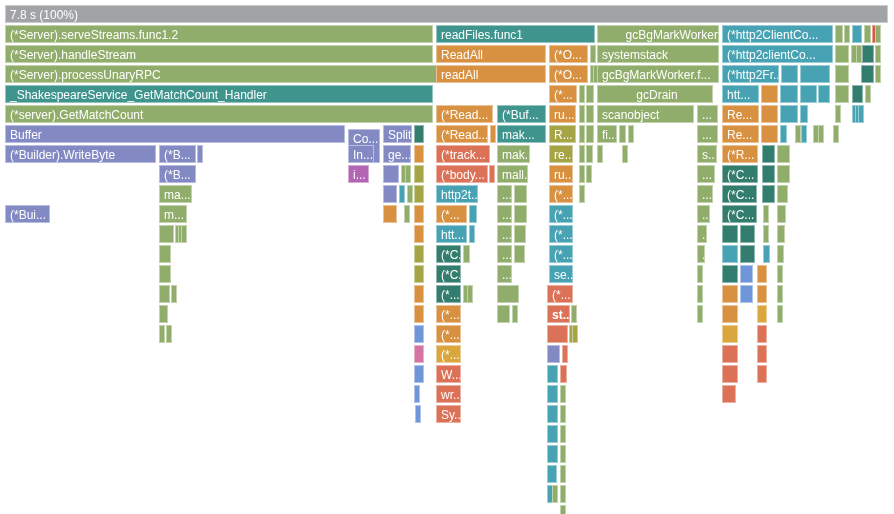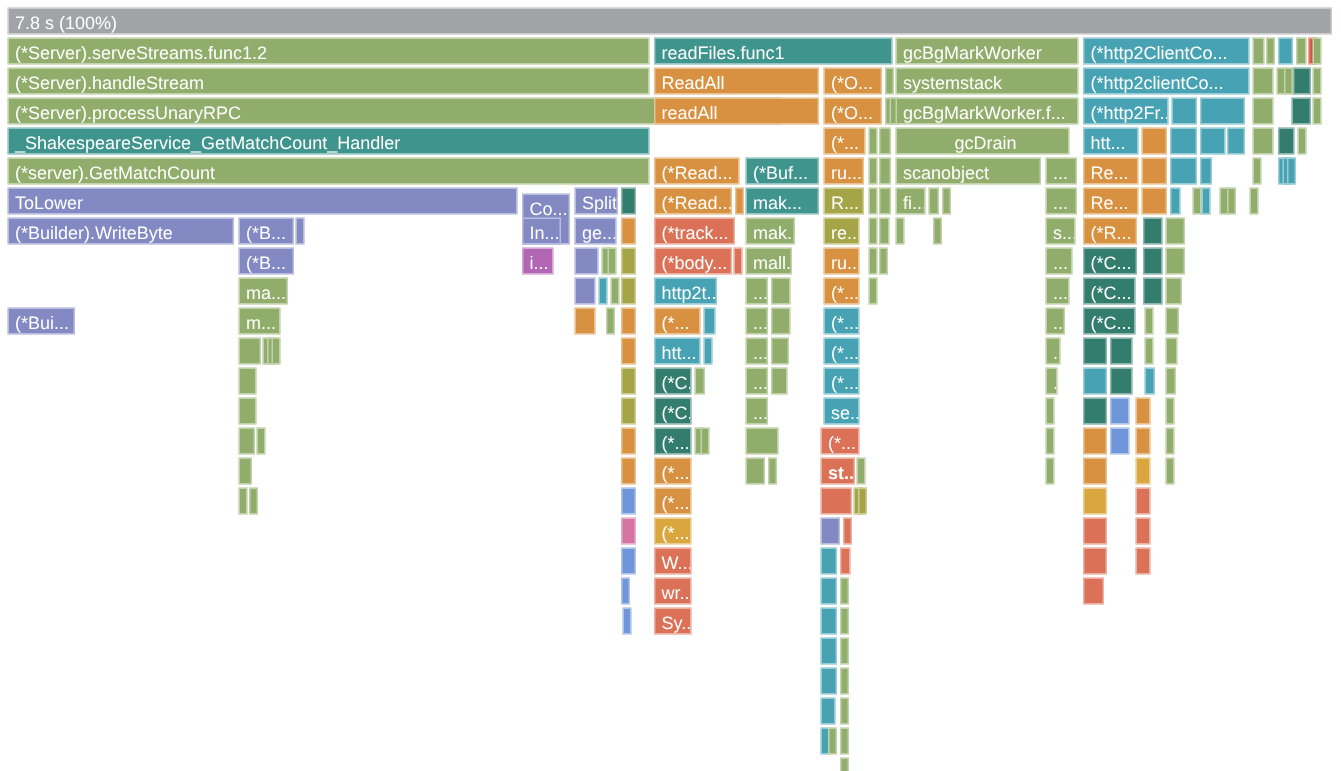--- a/index.html
+++ b/index.html
@@ -24,21 +24,21 @@
     cursor:pointer;
   }
 </style>
 </head>
 <body>
 
 <div class="flamegraph">
     <div class="frame" style="left: 5px; top: 5px; width: 883px; height: 18px; background: rgb(161, 163, 167);">7.8 s (100%)</div>
     <div class="frame" style="left: 5px; top: 25px; width: 428px; height: 18px; background: rgb(145, 173, 107);">(*Server).serveStreams.func1.2</div>
     <div class="frame" style="left: 436px; top: 25px; width: 159px; height: 18px; background: rgb(63, 149, 141);">readFiles.func1</div>
-    <div class="frame" style="left: 597px; top: 25px; width: 122px; height: 18px; background: rgb(145, 173, 107);">gcBgMarkWorker</div>
+    <div class="frame" style="left: 597px; top: 25px; width: 122px; height: 18px; background: rgb(145, 173, 107); text-align: right;">gcBgMarkWorker</div>
     <div class="frame" style="left: 722px; top: 25px; width: 111px; height: 18px; background: rgb(71, 163, 180);">(*http2ClientCo...</div>
     <div class="frame" style="left: 835px; top: 25px; width: 8px; height: 18px; background: rgb(145, 173, 107);"></div>
     <div class="frame" style="left: 844px; top: 25px; width: 6px; height: 18px; background: rgb(145, 173, 107);"></div>
     <div class="frame" style="left: 852px; top: 25px; width: 10px; height: 18px; background: rgb(71, 163, 180);"></div>
     <div class="frame" style="left: 864px; top: 25px; width: 7px; height: 18px; background: rgb(145, 173, 107);"></div>
     <div class="frame" style="left: 872px; top: 25px; width: 2px; height: 18px; background: rgb(217, 87, 68);"></div>
     <div class="frame" style="left: 875px; top: 25px; width: 3px; height: 18px; background: rgb(145, 173, 107);"></div>
     <div class="frame" style="left: 5px; top: 45px; width: 428px; height: 18px; background: rgb(145, 173, 107);">(*Server).handleStream</div>
     <div class="frame" style="left: 436px; top: 45px; width: 110px; height: 18px; background: rgb(216, 145, 64);">ReadAll</div>
     <div class="frame" style="left: 549px; top: 45px; width: 39px; height: 18px; background: rgb(216, 145, 64);">(*O...</div>
@@ -84,21 +84,21 @@
     <div class="frame" style="left: 597px; top: 105px; width: 97px; height: 18px; background: rgb(145, 173, 107);">scanobject</div>
     <div class="frame" style="left: 697px; top: 105px; width: 21px; height: 18px; background: rgb(145, 173, 107);">...</div>
     <div class="frame" style="left: 722px; top: 105px; width: 37px; height: 18px; background: rgb(216, 145, 64);">Re...</div>
     <div class="frame" style="left: 761px; top: 105px; width: 17px; height: 18px; background: rgb(216, 145, 64);"></div>
     <div class="frame" style="left: 780px; top: 105px; width: 18px; height: 18px; background: rgb(71, 163, 180);"></div>
     <div class="frame" style="left: 800px; top: 105px; width: 8px; height: 18px; background: rgb(71, 163, 180);"></div>
     <div class="frame" style="left: 835px; top: 105px; width: 6px; height: 18px; background: rgb(145, 173, 107);"></div>
     <div class="frame" style="left: 852px; top: 105px; width: 2px; height: 18px; background: rgb(71, 163, 180);"></div>
     <div class="frame" style="left: 855px; top: 105px; width: 2px; height: 18px; background: rgb(71, 163, 180);"></div>
     <div class="frame" style="left: 858px; top: 105px; width: 2px; height: 18px; background: rgb(71, 163, 180);"></div>
-    <div class="frame" style="left: 5px; top: 125px; width: 340px; height: 18px; background: rgb(130, 137, 195);">ToLower</div>
+    <div class="frame" style="left: 5px; top: 125px; width: 340px; height: 18px; background: rgb(130, 137, 195);">Buffer</div>
     <div class="frame" style="left: 348px; top: 129px; width: 32px; height: 34px; background: rgb(130, 137, 195);">Co...</div>
     <div class="frame" style="left: 383px; top: 125px; width: 29px; height: 18px; background: rgb(130, 137, 195);">Split</div>
     <div class="frame" style="left: 414px; top: 125px; width: 10px; height: 18px; background: rgb(51, 125, 110);"></div>
     <div class="frame" style="left: 436px; top: 125px; width: 52px; height: 18px; background: rgb(216, 145, 64);">(*Read...</div>
     <div class="frame" style="left: 490px; top: 125px; width: 3px; height: 18px; background: rgb(216, 145, 64);"></div>
     <div class="frame" style="left: 497px; top: 125px; width: 49px; height: 18px; background: rgb(63, 149, 141);">mak...</div>
     <div class="frame" style="left: 549px; top: 125px; width: 27px; height: 18px; background: rgb(165, 165, 71);">R...</div>
     <div class="frame" style="left: 579px; top: 125px; width: 5px; height: 18px; background: rgb(145, 173, 107);"></div>
     <div class="frame" style="left: 586px; top: 125px; width: 8px; height: 18px; background: rgb(145, 173, 107);"></div>
     <div class="frame" style="left: 597px; top: 125px; width: 20px; height: 18px; background: rgb(145, 173, 107);">fi...</div>

